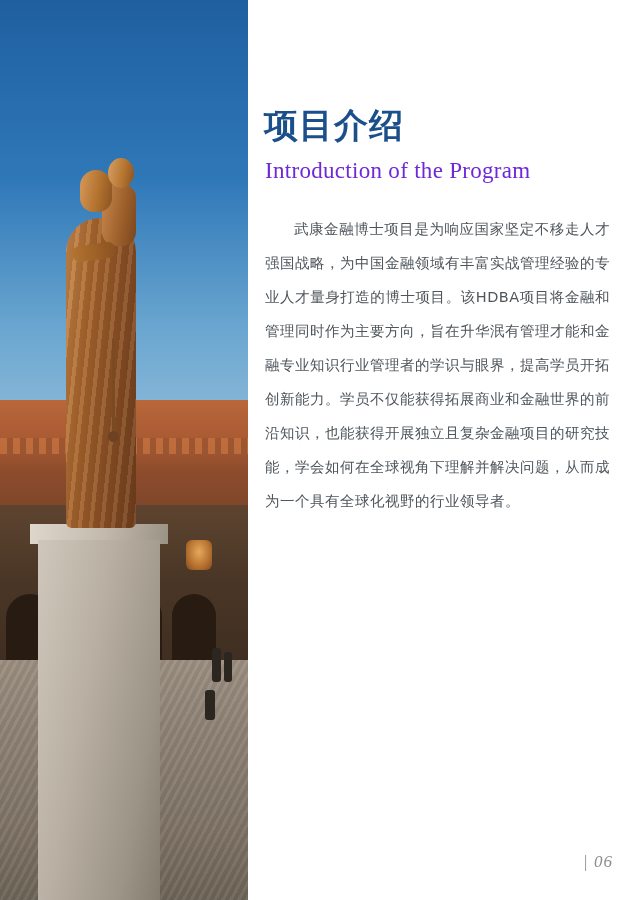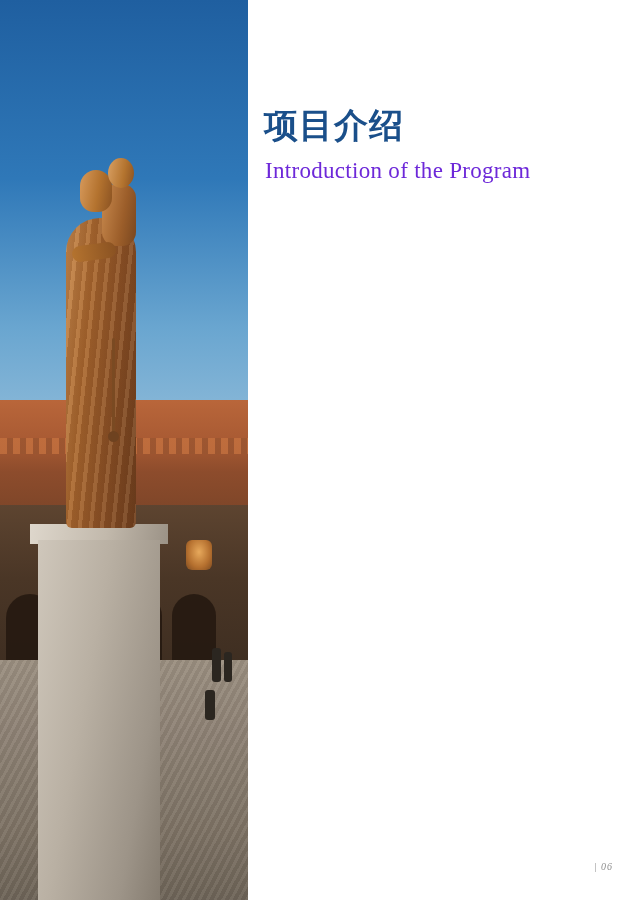--- a/index.html
+++ b/index.html
@@ -217,21 +217,21 @@
     color: #4e555b;
     text-align: justify;
     text-indent: 2em;
     letter-spacing: .5px;
   }
   .page-num {
     position: absolute;
     right: 28px;
     bottom: 28px;
     font-family: "Liberation Serif", serif;
-    font-size: 10px;
+    font-size: 17px;
     color: #8d8d8d;
     letter-spacing: 1px;
     font-style: italic;
   }
 </style>
 </head>
 <body>
 
 <div class="page">
 
@@ -261,16 +261,17 @@
       <div class="head"></div>
       <div class="child-head"></div>
       <div class="arm"></div>
       <div class="rosary"></div>
     </div>
   </div>
 
   <div class="content">
     <div class="title-cn">项目介绍</div>
     <div class="title-en">Introduction of the Program</div>
+    <div class="body-text">武康金融博士项目是为响应国家坚定不移走人才强国战略，为中国金融领域有丰富实战管理经验的专业人才量身打造的博士项目。该HDBA项目将金融和管理同时作为主要方向，旨在升华泯有管理才能和金融专业知识行业管理者的学识与眼界，提高学员开拓创新能力。学员不仅能获得拓展商业和金融世界的前沿知识，也能获得开展独立且复杂金融项目的研究技能，学会如何在全球视角下理解并解决问题，从而成为一个具有全球化视野的行业领导者。</div>
     <div class="page-num">| 06</div>
   </div>
 
 </div>
 
 </body></html>

